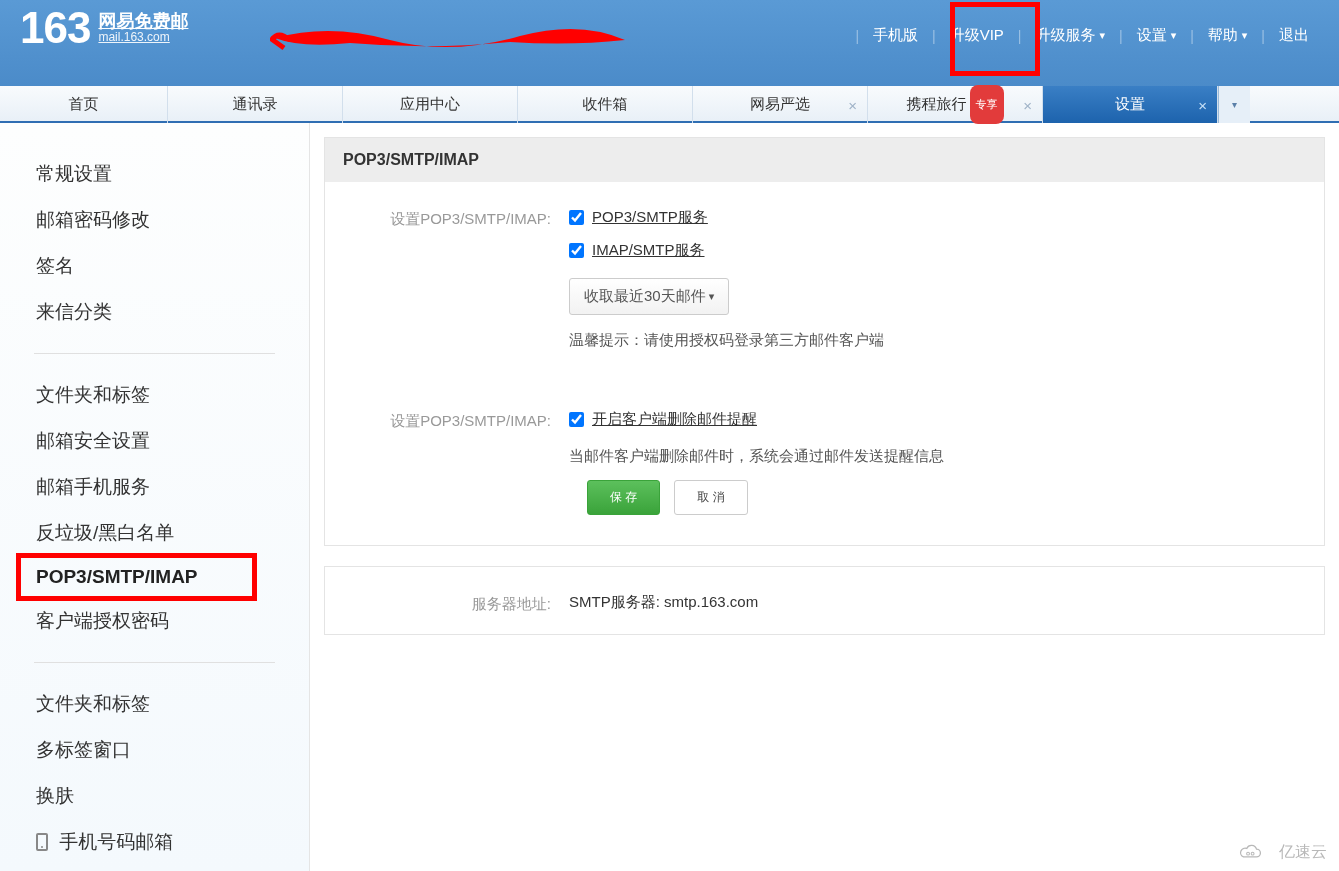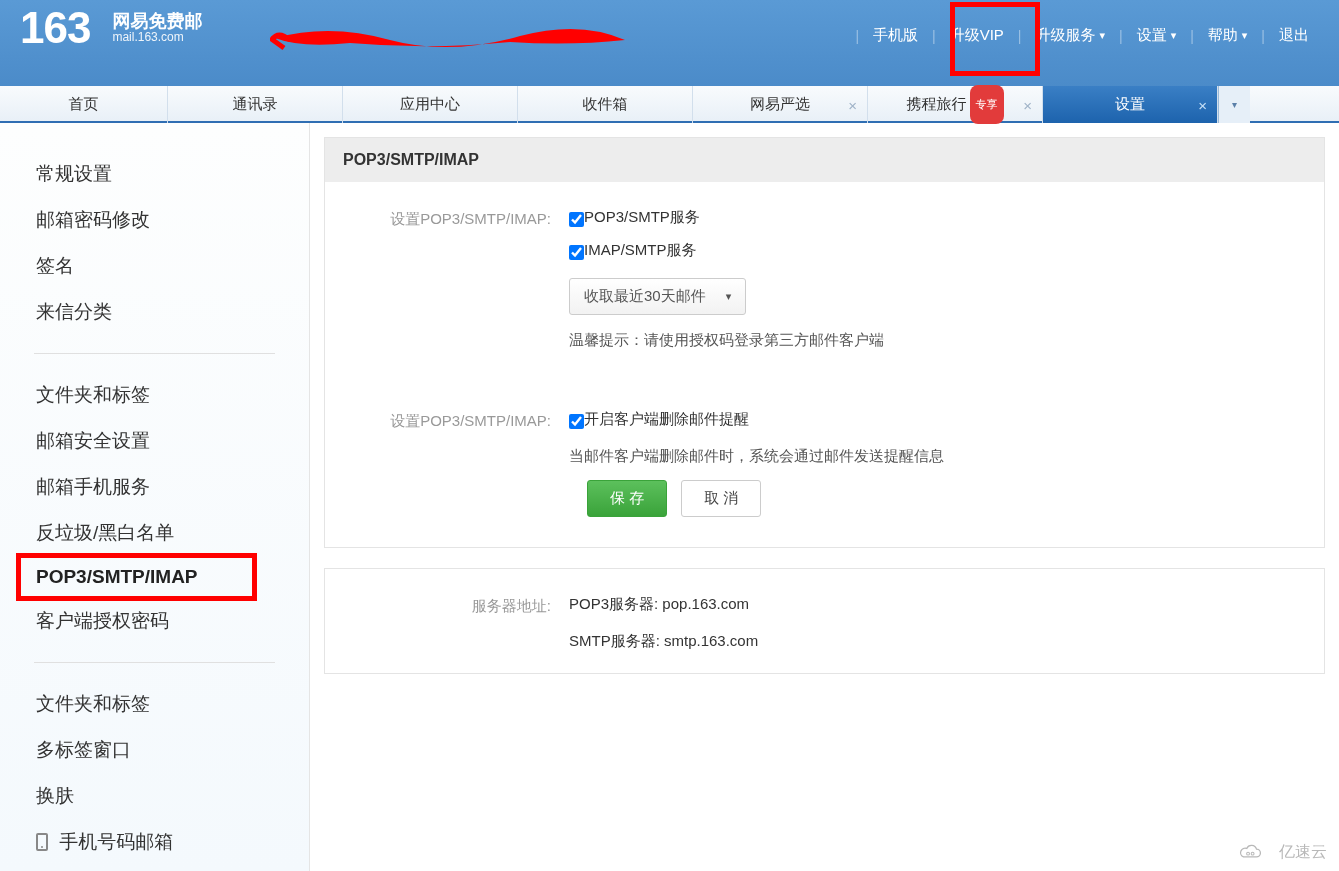--- a/index.html
+++ b/index.html
@@ -28,22 +28,23 @@
     align-items: center;
     margin-right: 30px;
   }
   .logo-163 {
     font-size: 44px;
     font-weight: bold;
     line-height: 1;
     letter-spacing: -1px;
   }
   .logo-text {
-    margin-left: 22px;
+    margin-left: 8px;
     line-height: 1.1;
+    text-decoration: underline;
   }
   .logo-text .t1 { font-size: 18px; font-weight: bold; }
   .logo-text .t2 { font-size: 12px; opacity: .9; }
   .scribble {
     position: absolute;
     left: 270px;
     top: 18px;
     width: 360px;
     height: 40px;
   }
@@ -211,28 +212,30 @@
     padding-top: 2px;
     padding-right: 18px;
   }
   .form-body {
     flex: 1;
     font-size: 15px;
     color: #333;
   }
   .chk-line {
     display: flex;
-    align-items: flex-end;
+    align-items: center;
+    gap: 8px;
     margin-bottom: 14px;
+    text-decoration: underline;
   }
   input[type=checkbox] { width: 15px; height: 15px; }
   .select-like {
     display: inline-flex;
     align-items: center;
-    gap: 20px;
+    gap: 3px;
     border: 1px solid #ccc;
     background: linear-gradient(#fff,#f2f2f2);
     border-radius: 3px;
     padding: 8px 14px;
     color: #555;
     cursor: pointer;
     margin-top: 4px;
     margin-bottom: 16px;
   }
   .tip {
@@ -240,21 +243,21 @@
     font-size: 15px;
   }
   .btn-row {
     padding: 10px 24px 30px 262px;
     display: flex;
     gap: 14px;
   }
   .btn {
     padding: 8px 22px;
     border-radius: 3px;
-    font-size: 15px;
+    font-size: 12px;
     cursor: pointer;
     border: 1px solid #ccc;
     background: #fff;
     color: #444;
   }
   .btn.primary {
     background: linear-gradient(#5cc05c,#3aa33a);
     border-color: #3aa33a;
     color: #fff;
   }
@@ -409,21 +412,20 @@
       <div class="btn-row">
         <button class="btn primary">保 存</button>
         <button class="btn">取 消</button>
       </div>
     </div>
 
     <div class="panel">
       <div class="form-row">
         <div class="form-label">服务器地址:</div>
         <div class="form-body">
-          <div class="server-line">POP3服务器: pop.163.com</div>
           <div class="server-line">SMTP服务器: smtp.163.com</div>
         </div>
       </div>
     </div>
 
   </div>
 </div>
 
 <div class="watermark">
   <svg viewBox="0 0 40 24">

